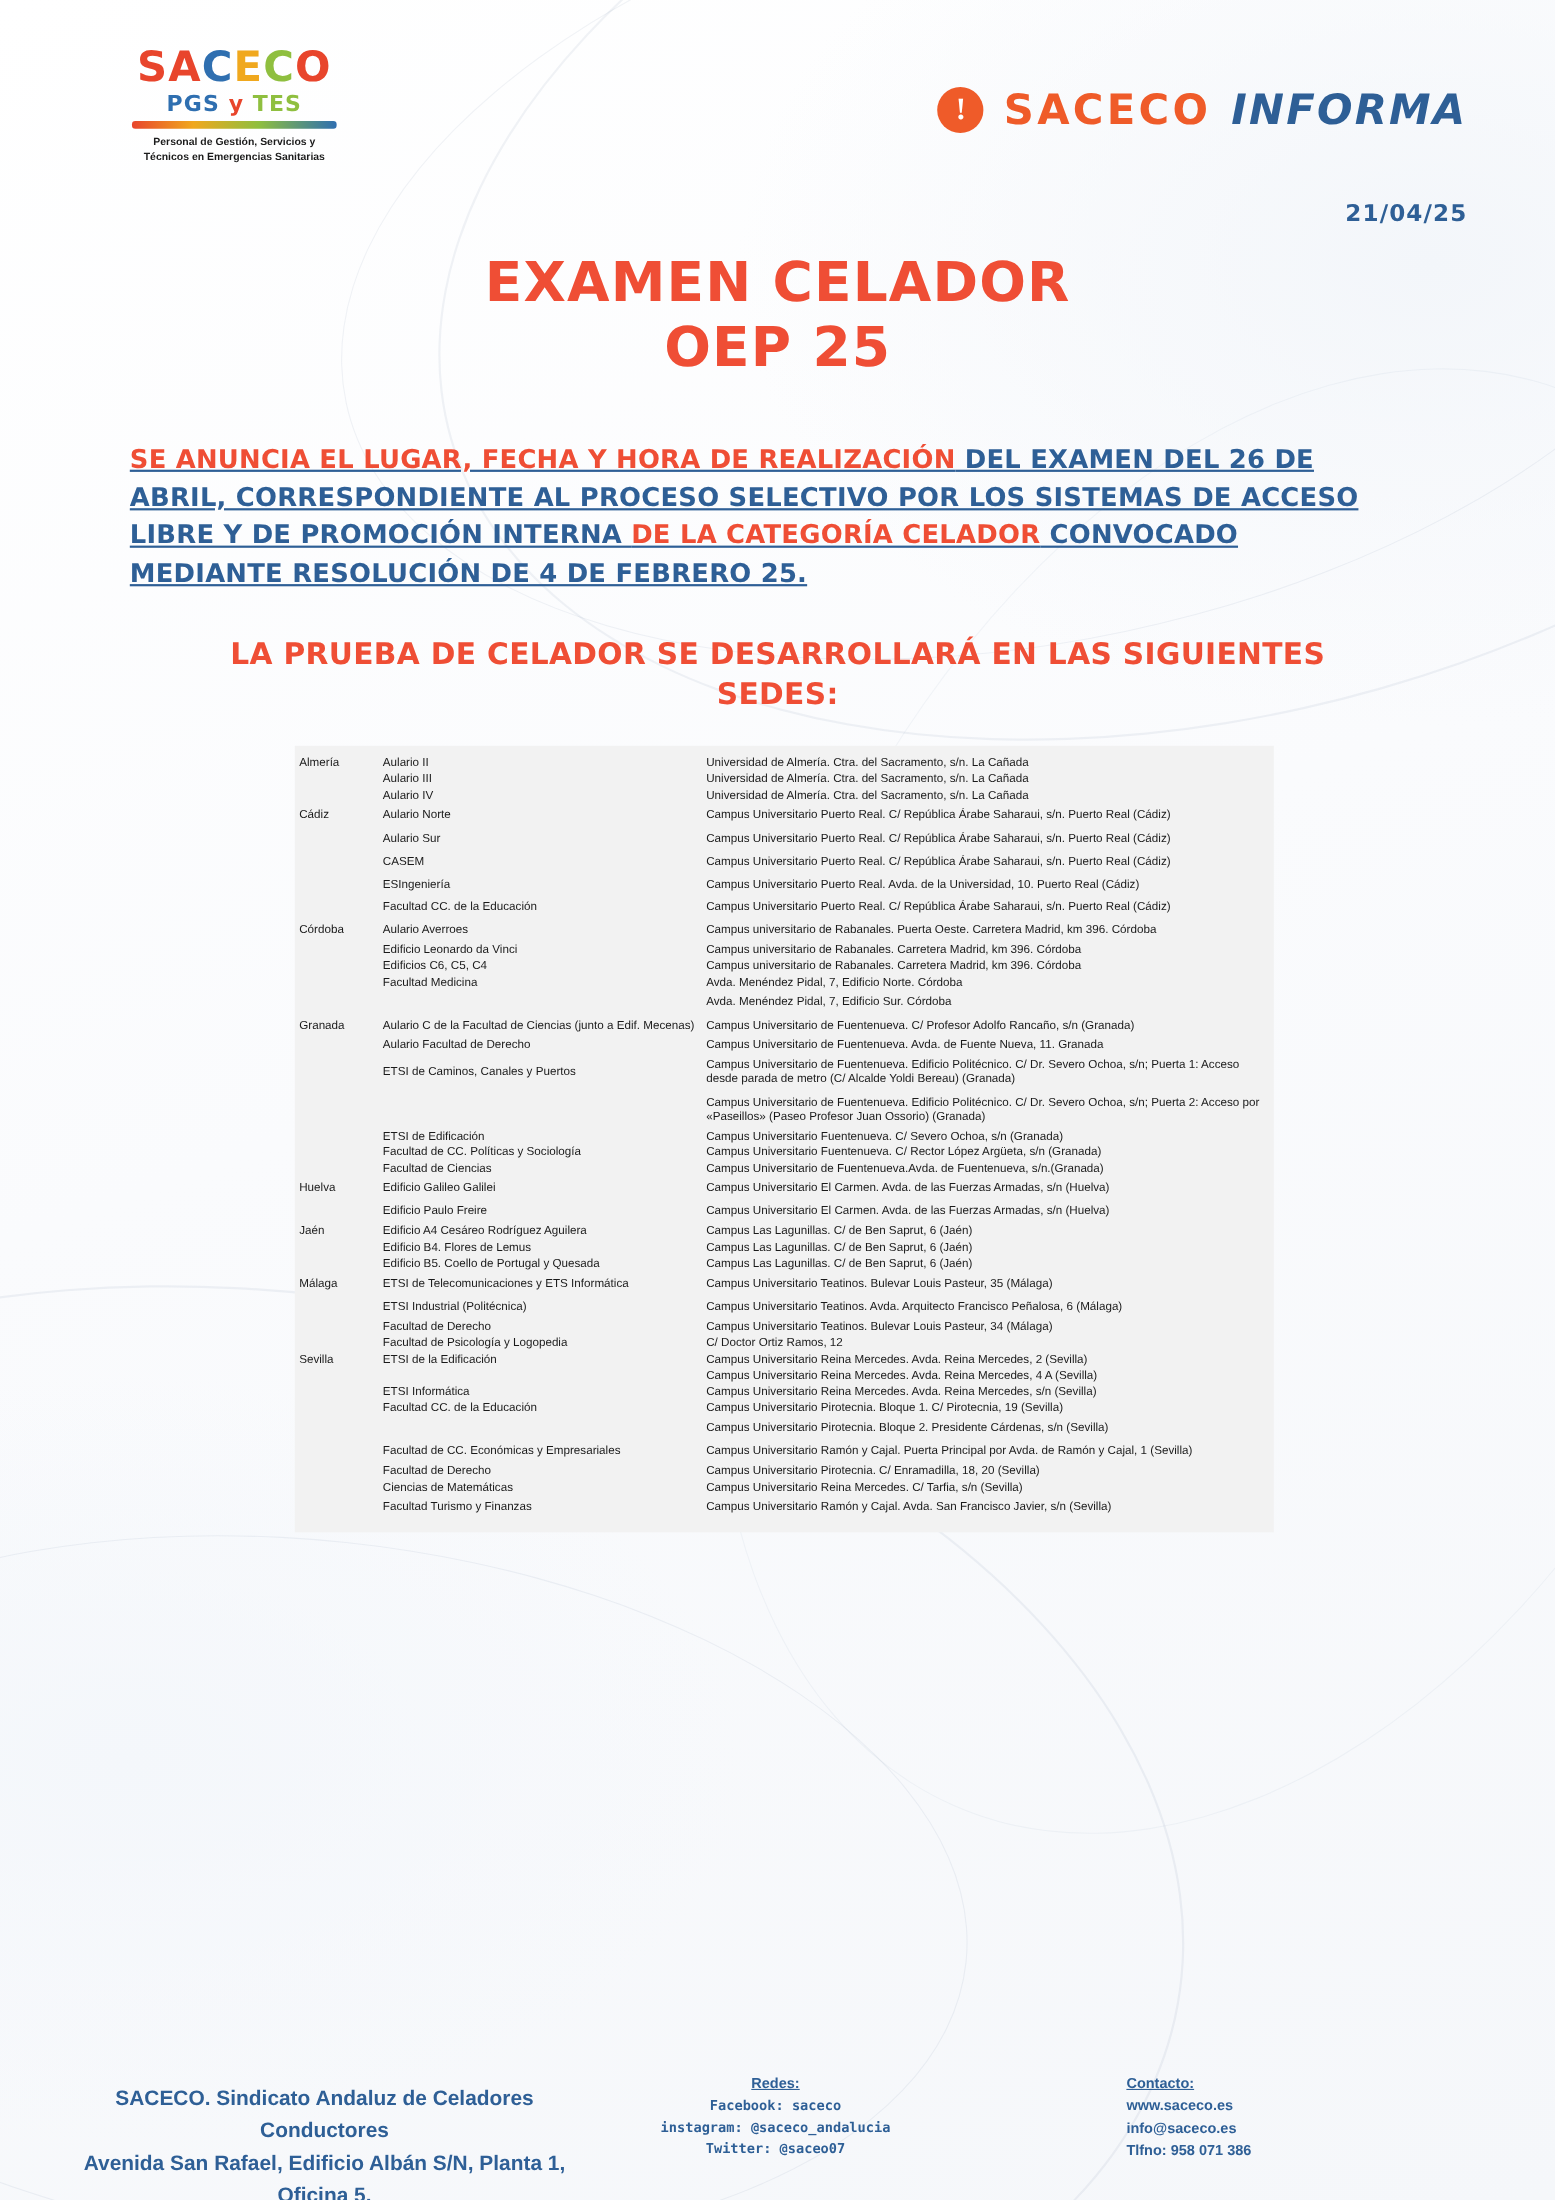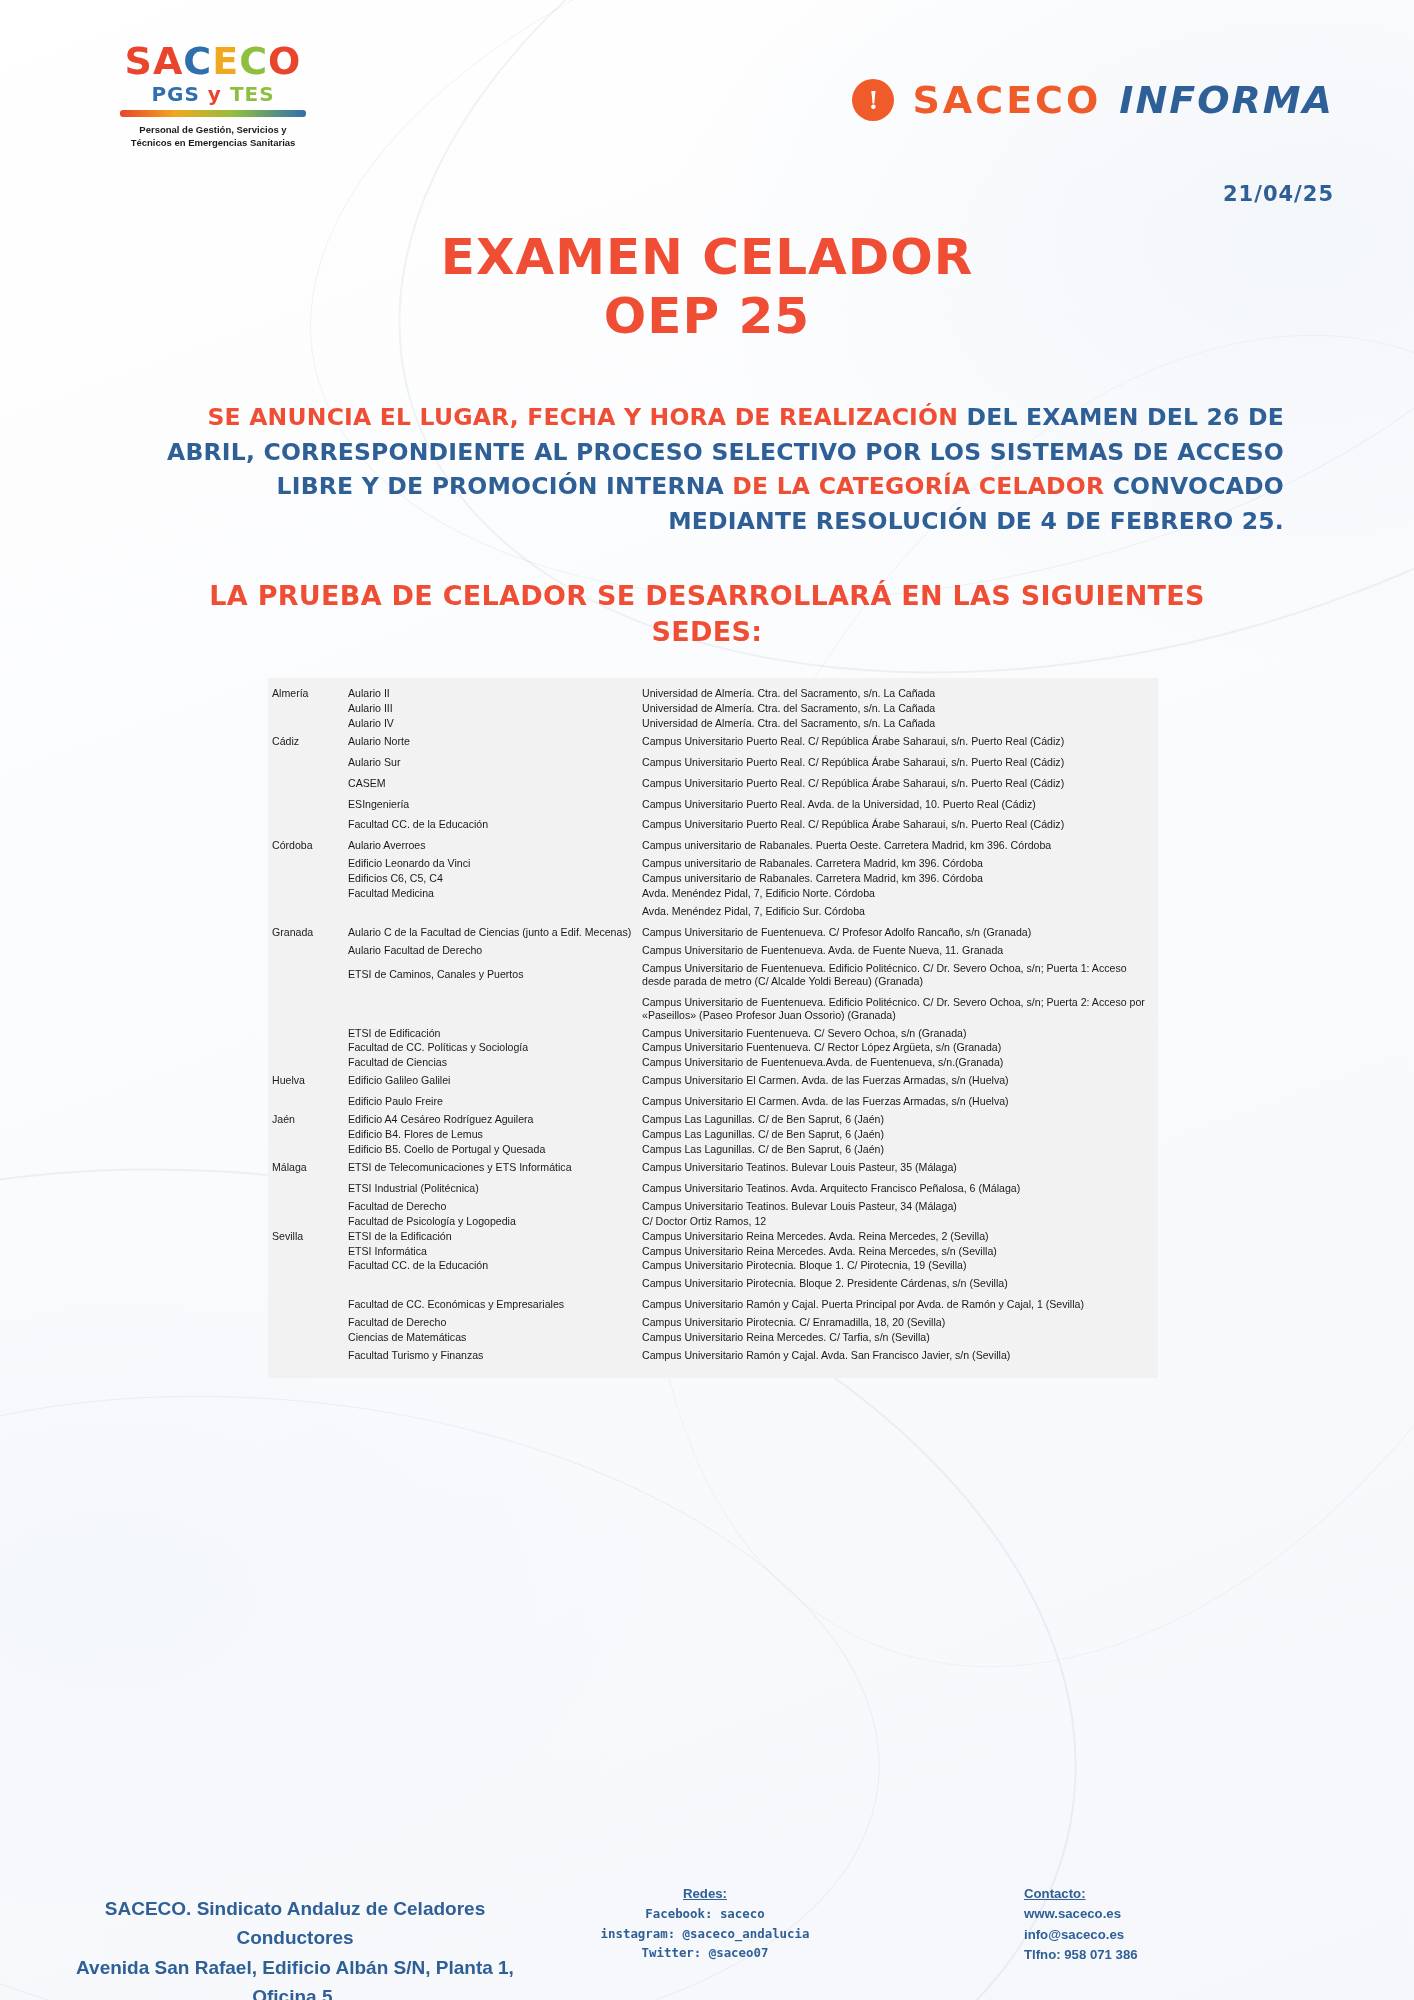--- a/index.html
+++ b/index.html
@@ -141,29 +141,30 @@
     color: #ef4e35;
     font-size: 50px;
     font-weight: 700;
     line-height: 1.18;
     letter-spacing: 1px;
     font-family: "DejaVu Sans", sans-serif;
   }
   .intro {
     position: absolute;
     top: 400px;
-    left: 130px;
+    left: 118px;
     width: 1154px;
-    text-align: right;
+    text-align: left;
     font-size: 23.5px;
     font-weight: 700;
     line-height: 1.47;
     color: #2e5f96;
     letter-spacing: 0.2px;
     font-family: "DejaVu Sans", sans-serif;
+    text-decoration: underline;
   }
   .intro .hl { color: #ef4e35; }
   .subtitle {
     position: absolute;
     top: 578px;
     left: 160px;
     width: 1094px;
     text-align: center;
     font-size: 27px;
     font-weight: 700;
@@ -435,20 +436,25 @@
           </tr>
           <tr>
             <td class="prov"></td>
             <td class="sede">Facultad de Psicología y Logopedia</td>
             <td class="dir">C/ Doctor Ortiz Ramos, 12</td>
           </tr>
           <tr>
             <td class="prov">Sevilla</td>
             <td class="sede">ETSI de la Edificación</td>
             <td class="dir">Campus Universitario Reina Mercedes. Avda. Reina Mercedes, 2 (Sevilla)</td>
+          </tr>
+          <tr>
+            <td class="prov"></td>
+            <td class="sede"></td>
+            <td class="dir">Campus Universitario Reina Mercedes. Avda. Reina Mercedes, 4 A (Sevilla)</td>
           </tr>
           <tr>
             <td class="prov"></td>
             <td class="sede">ETSI Informática</td>
             <td class="dir">Campus Universitario Reina Mercedes. Avda. Reina Mercedes, s/n (Sevilla)</td>
           </tr>
           <tr>
             <td class="prov"></td>
             <td class="sede">Facultad CC. de la Educación</td>
             <td class="dir">Campus Universitario Pirotecnia. Bloque 1. C/ Pirotecnia, 19 (Sevilla)</td>

